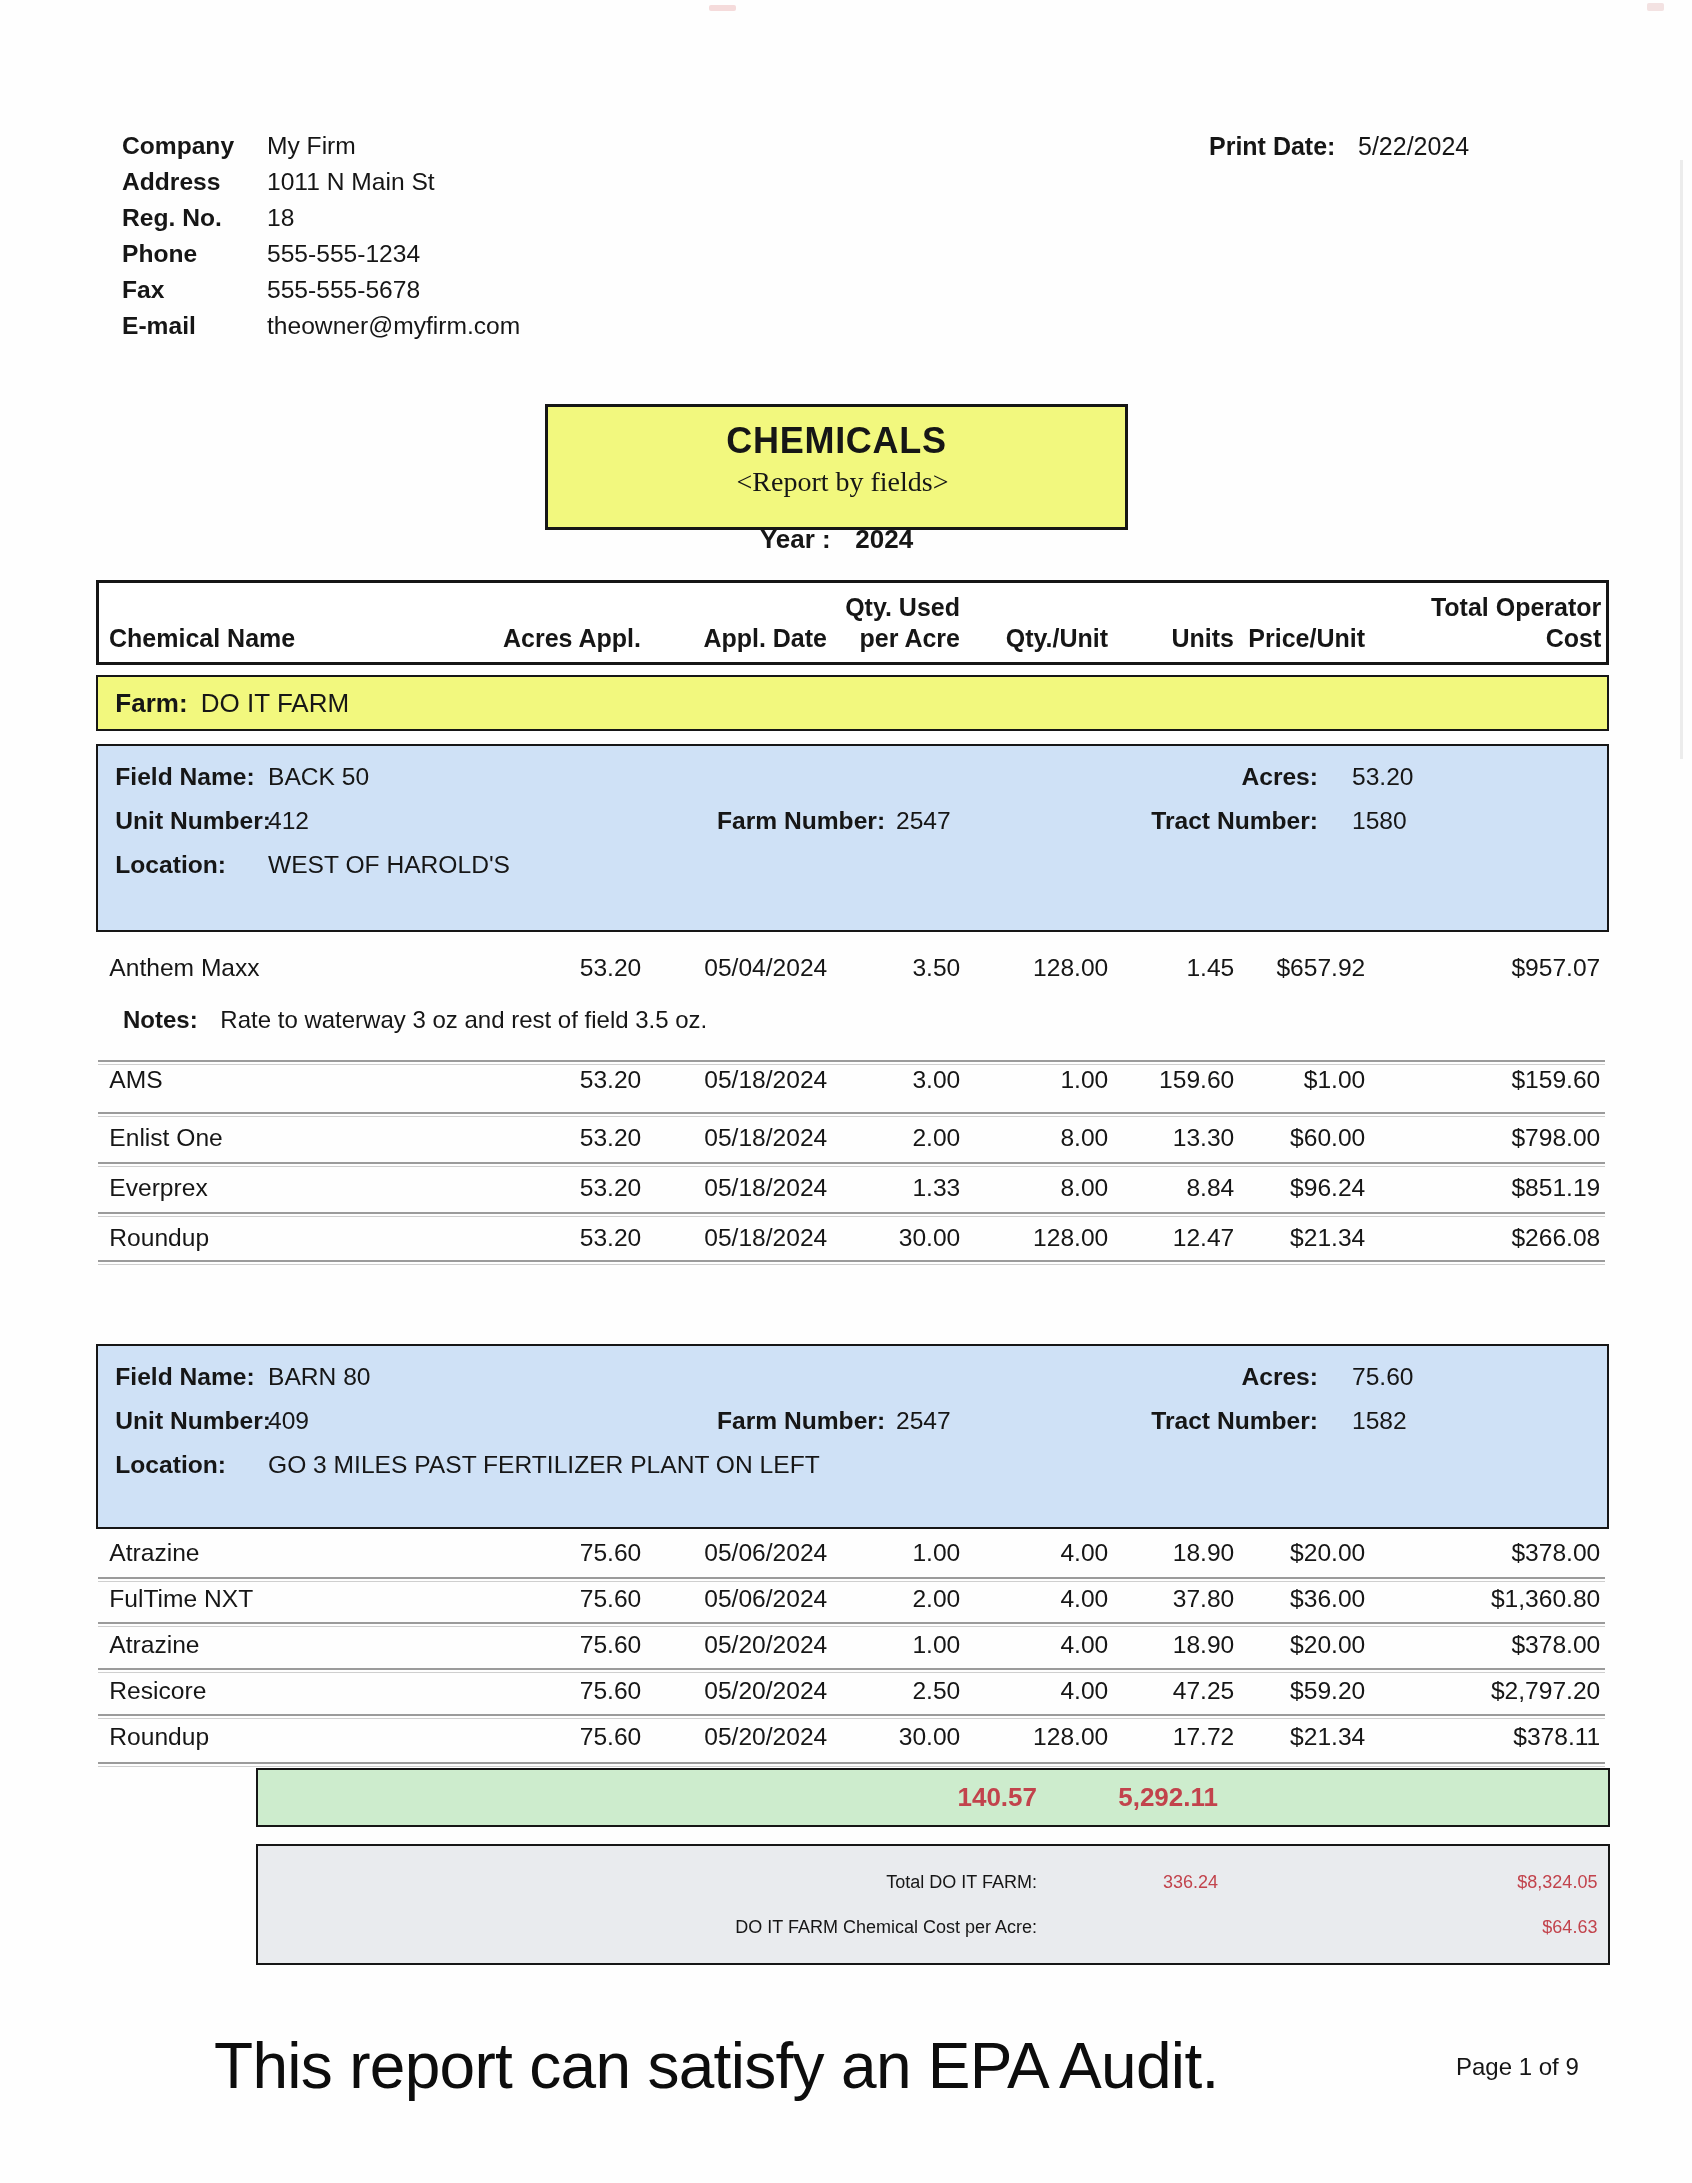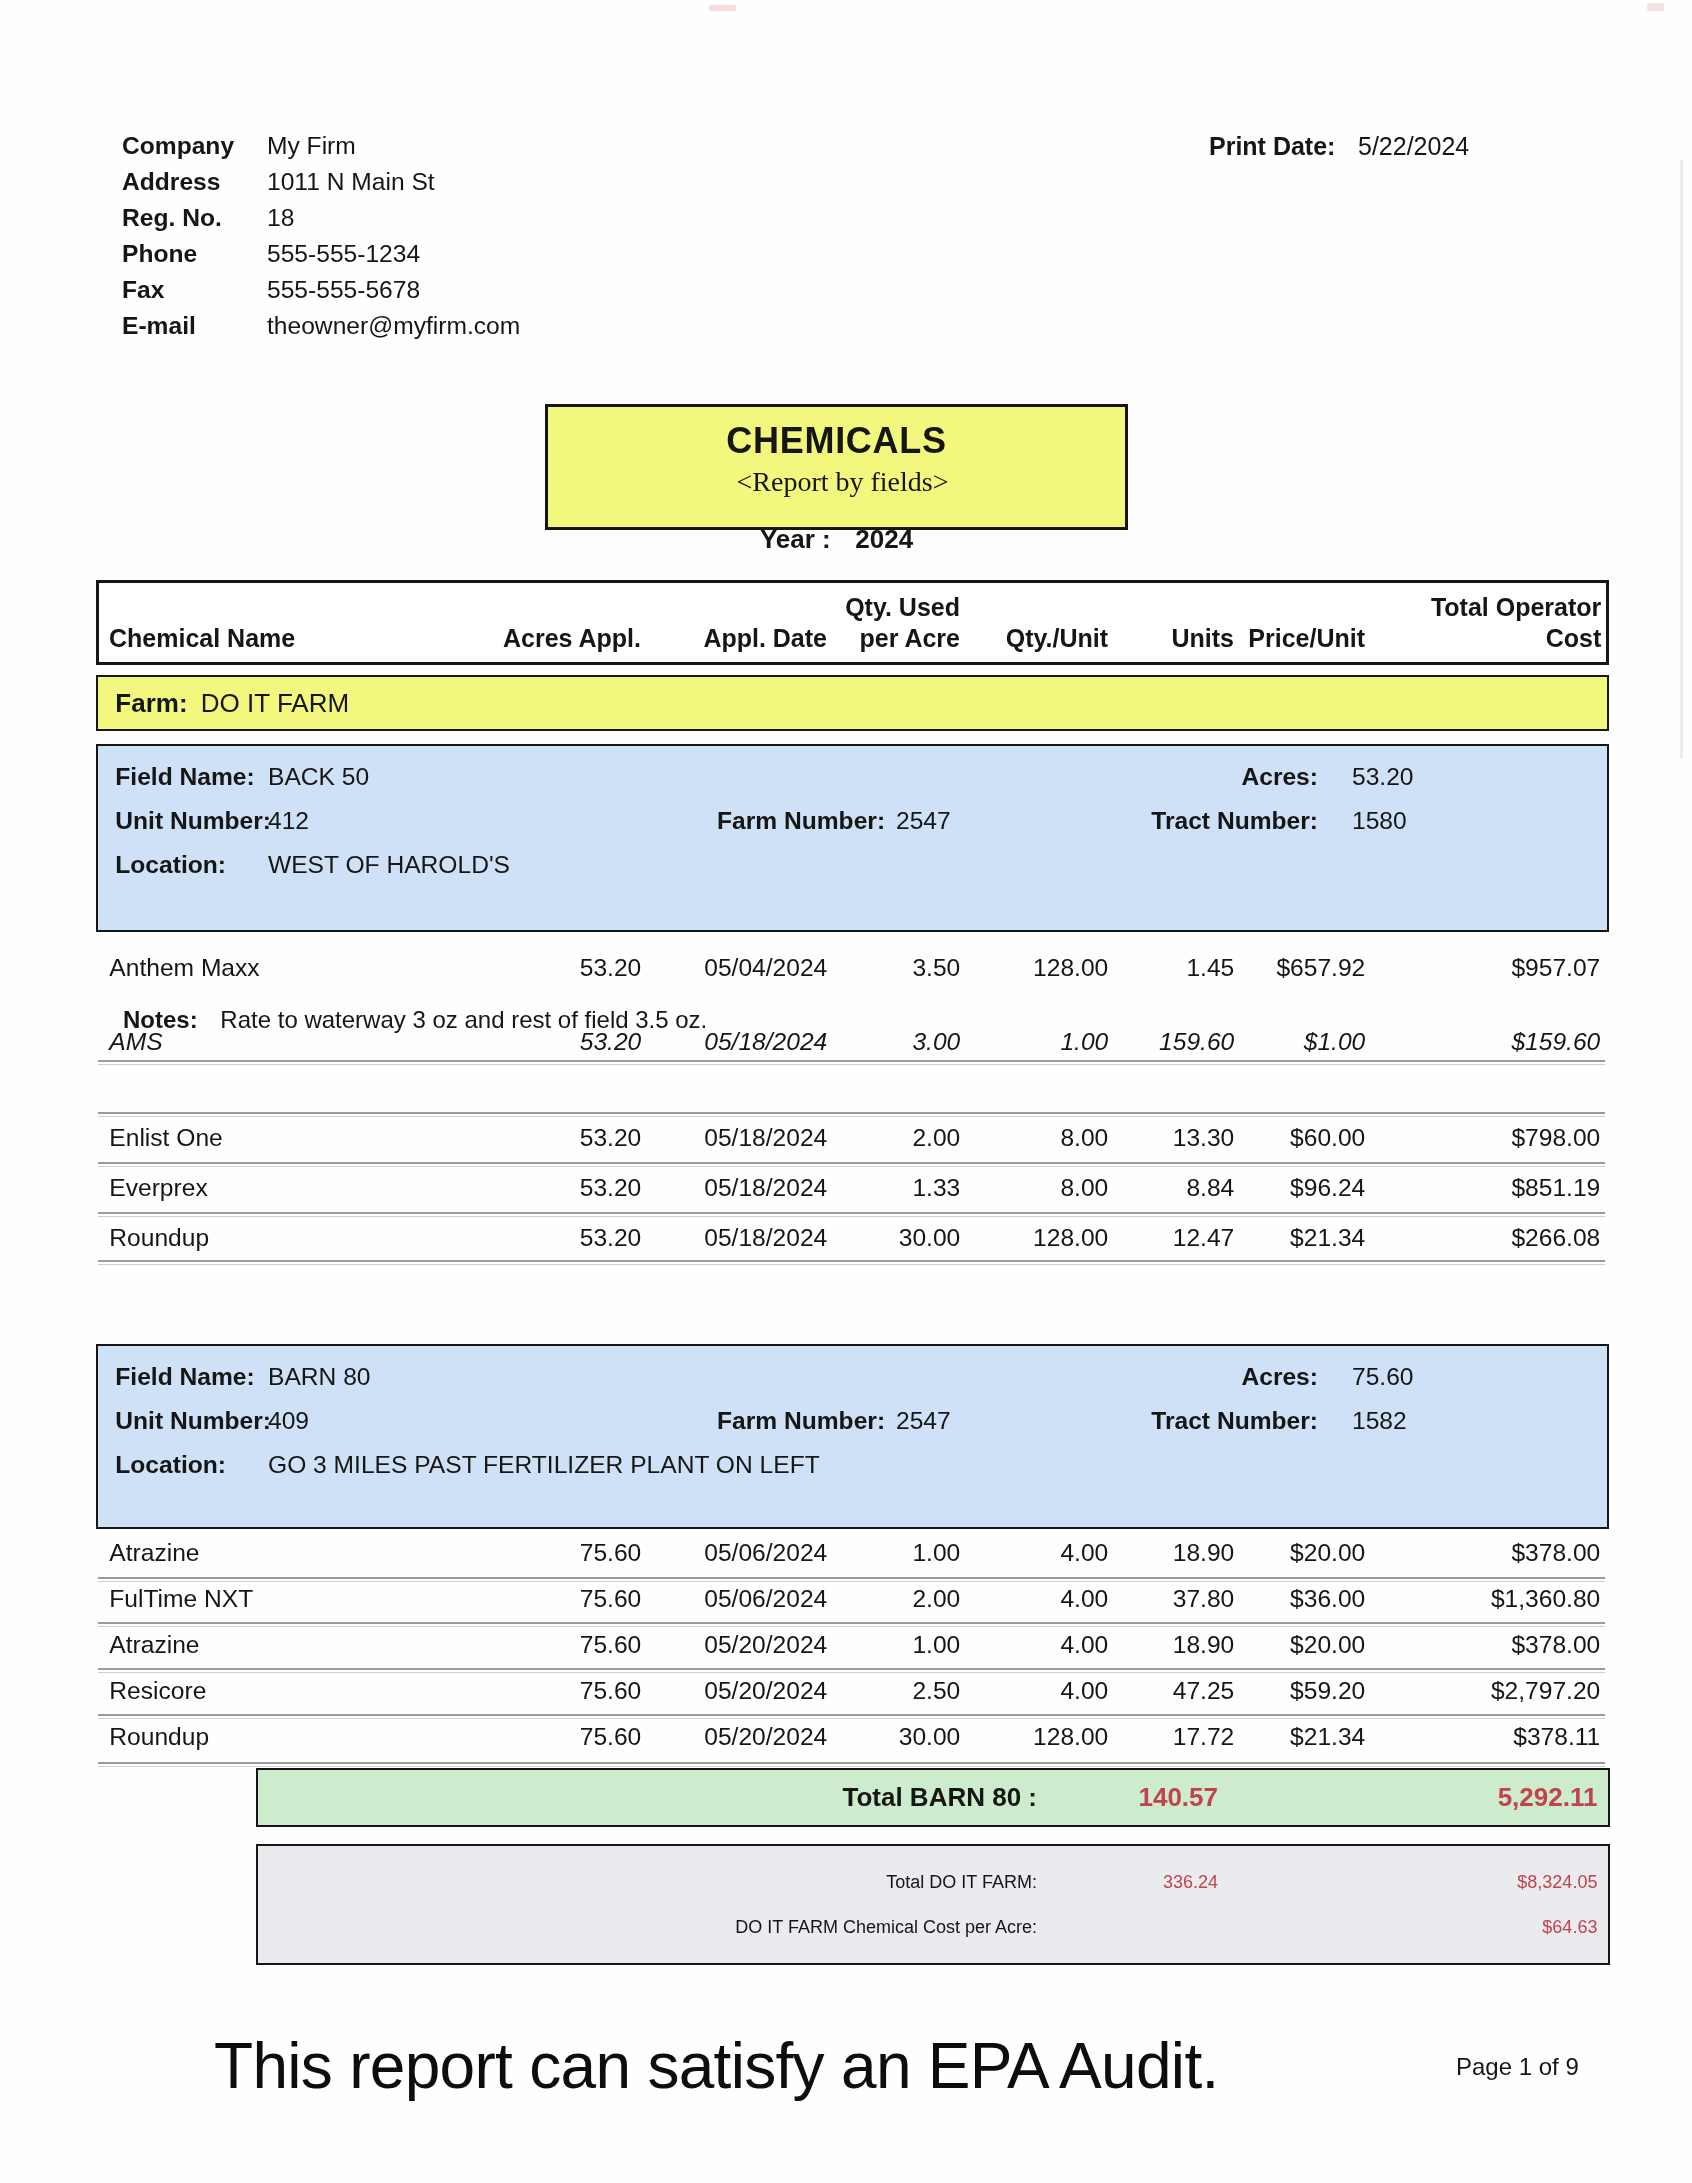--- a/index.html
+++ b/index.html
@@ -44,21 +44,21 @@
   .r435 { right:289px; }
 
   
   .trow { position:absolute; left:96px; width:1513px; height:44px; display:grid; grid-template-columns:366px 166px 186px 133px 148px 126px 131px 235px; align-items:center; padding:0 8px 0 13.3px; box-sizing:border-box; font-size:24.6px; }
   .trow .c { text-align:right; white-space:nowrap; }
   .trow .c0 { text-align:left; }
   .tsep { position:absolute; left:98px; width:1507px; height:4.7px; border-top:2px solid #9b9b9b; border-bottom:1.3px solid #cfcfcf; box-sizing:border-box; }
   .notes-row { position:absolute; left:123px; top:1006px; font-size:24px; }
   .notes-row .lbl { margin-right:16px; }
 
-  .y1422{top:946px;} .y1603{top:1020px;font-style:italic;} .y1678{top:1116px;} .y1753{top:1166px;} .y1828{top:1216px;}
+  .y1422{top:946px;} .y1603{top:1058px;} .y1678{top:1116px;} .y1753{top:1166px;} .y1828{top:1216px;}
   .y1594{top:1060px;} .y1672{top:1112px;} .y1747{top:1162px;} .y1822{top:1212px;} .y1894{top:1260px;}
   .y2302{top:1531px;} .y2371{top:1577px;} .y2440{top:1623px;} .y2509{top:1669px;} .y2578{top:1715px;}
   .y2370{top:1577px;} .y2439{top:1622px;} .y2508{top:1668px;} .y2577{top:1714px;} .y2648{top:1762px;}
 
   
   .total-band { position:absolute; left:256px; width:1354px; height:59px; background:#cdeccd; border:2.7px solid #161616; box-sizing:border-box; display:grid; grid-template-columns:779px 181px 1fr; align-items:center; padding-right:10.6px; font-size:26px; font-weight:bold; }
   .tb1 { top:1267px; } .tb2 { top:1768px; }
   .lab { text-align:right; }
   .num { text-align:right; color:#c2434c; }
 
@@ -271,21 +271,20 @@
     <span class="c">05/20/2024</span>
     <span class="c">30.00</span>
     <span class="c">128.00</span>
     <span class="c">17.72</span>
     <span class="c">$21.34</span>
     <span class="c">$378.11</span>
   </div>
   <div class="tsep y2648"></div>
 
   <div class="total-band tb2">
-    <span class="lab">Total BARN 80 :</span>
     <span class="num">140.57</span>
     <span class="num">5,292.11</span>
   </div>
 
   <div class="summary-box">
     <div class="summary-row">
       <span class="lab">Total DO IT FARM:</span>
       <span class="num">336.24</span>
       <span class="num">$8,324.05</span>
     </div>

